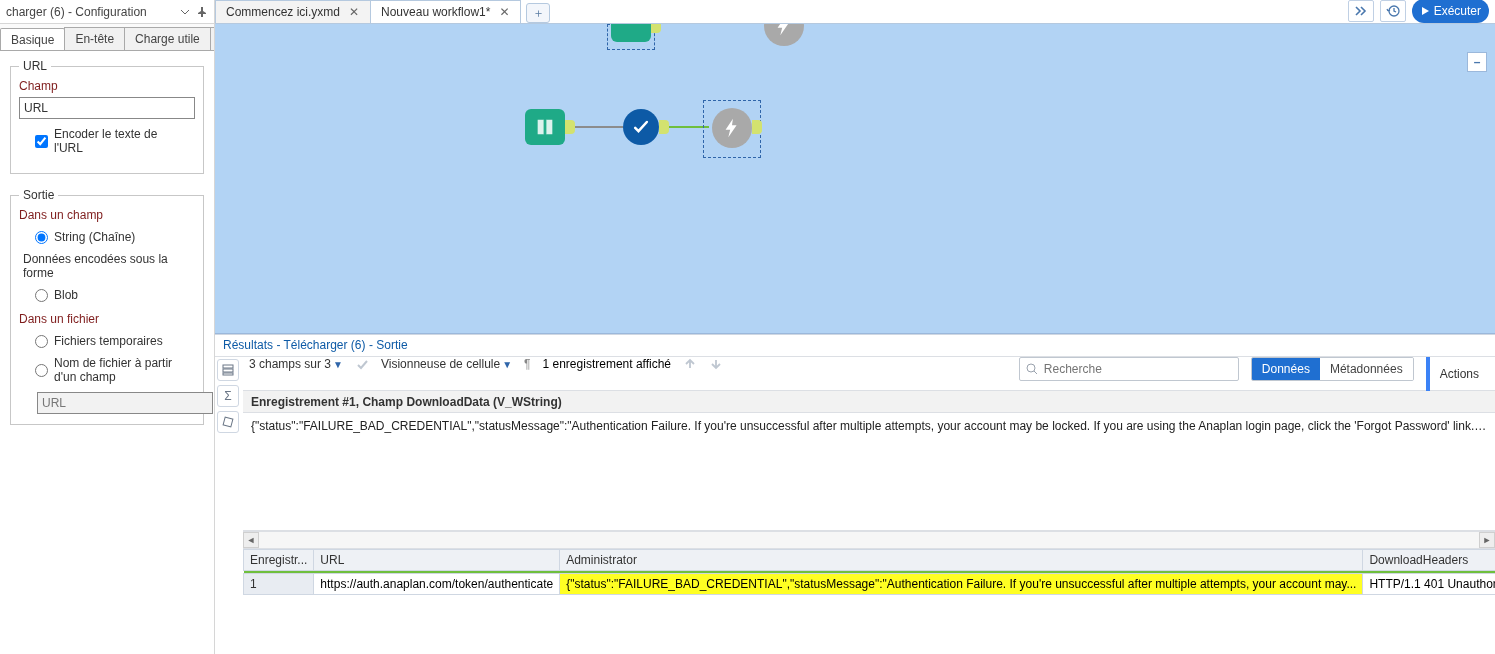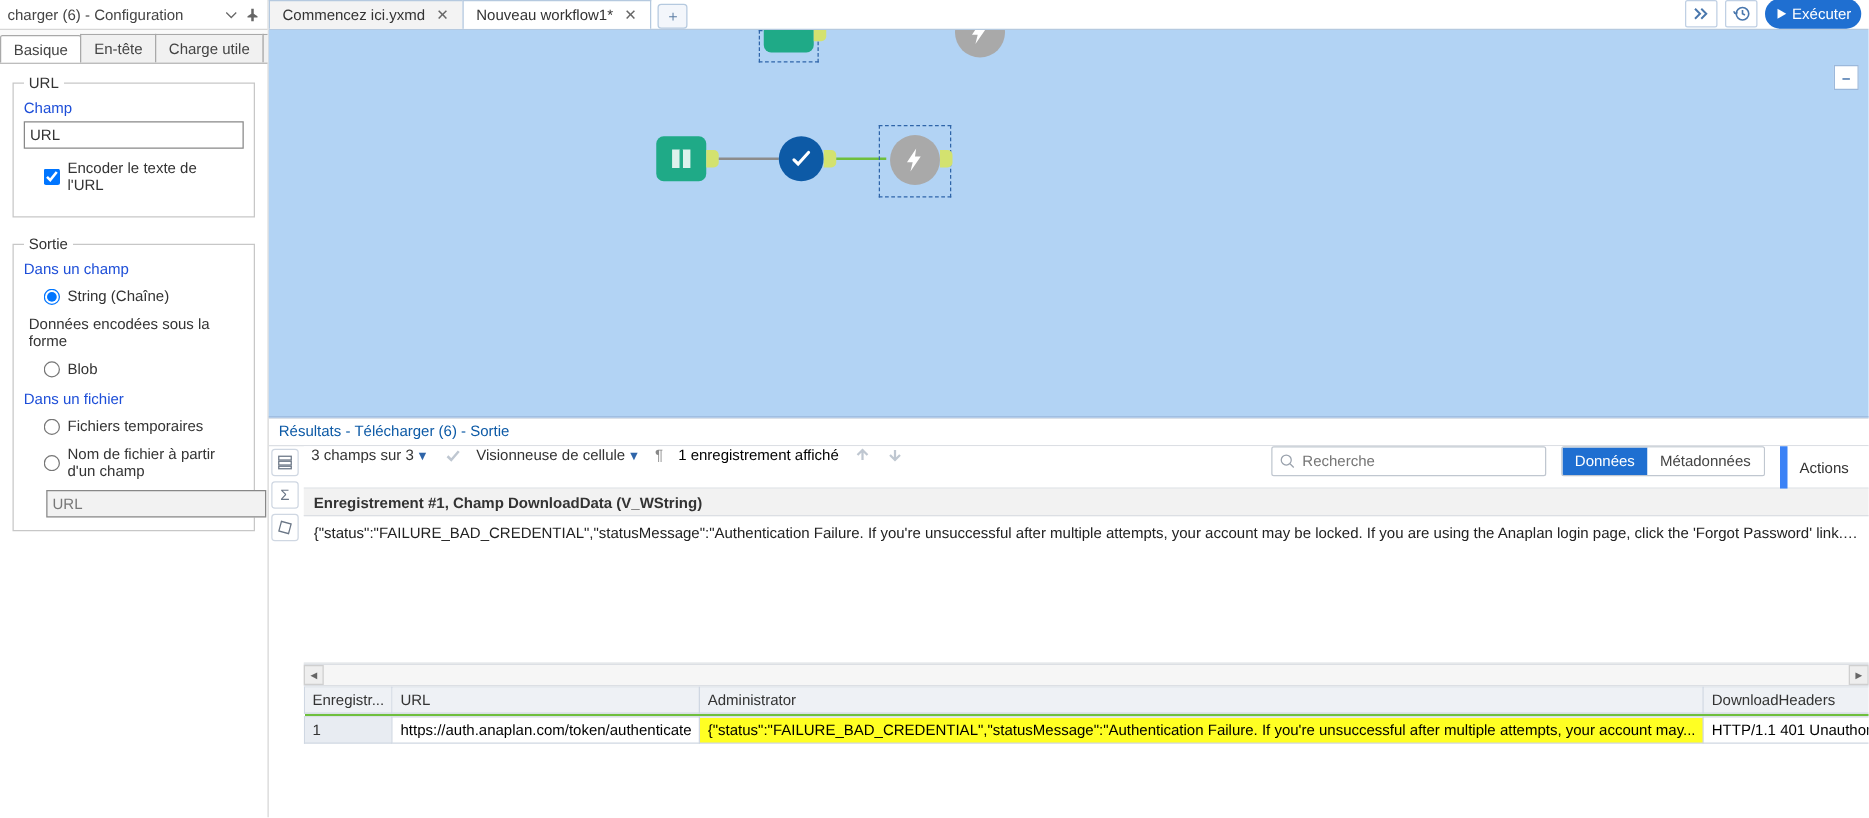--- a/index.html
+++ b/index.html
@@ -11,21 +11,21 @@
   .config-title .spacer{flex:1}
   .config-title svg{flex:none;margin-left:6px;color:#666}
   .config-tabs-wrap{padding:3px 0 0 0; background:#fafafa;border-bottom:1px solid #a9a9a9;}
   .config-tabs { display: flex;overflow:hidden}
   .config-tab { padding: 4px 10px; border:1px solid #a9a9a9; border-bottom:none; background:#f1f1f1; color:#444;margin-right:-1px;white-space:nowrap}
   .config-tab.active { background:#fff; position:relative; top:1px; border-radius:2px 2px 0 0;}
   .config-body { padding: 8px 10px 10px 10px; color:#333; }
 
   fieldset { border:1px solid #c7c7c7; margin-bottom:14px; padding:6px 8px 10px 8px; }
   legend { padding:0 4px; color:#333; }
-  .fld-label{color:#1d4ed8;margin-bottom:4px;display:block}
+  .fld-label{color:#7f1d1d;margin-bottom:4px;display:block}
   .text-input{width:100%;border:1px solid #888;padding:3px 4px;background:#fff;color:#333}
   .checkbox-row, .radio-row {display:flex;align-items:center;gap:6px;margin:8px 16px;color:#333}
   .radio-sub{margin:6px 0 6px 4px;color:#333}
   .indent-input{margin-left:18px}
 
   
   .work-area{flex:1;display:flex;flex-direction:column;min-width:0}
 
   .tabbar{height:24px;display:flex;align-items:flex-end;border-bottom:1px solid #b5c9df;background:#fff}
   .doctab{height:23px;padding:4px 10px;display:flex;align-items:center;gap:8px;border:1px solid #b5c9df;border-bottom:none;background:#f3f3f3;color:#333;margin-right:-1px}
@@ -54,21 +54,21 @@
   .results-title span{color:#0d5aa6}
 
   .results-toolbar{height:34px;display:flex;align-items:flex-start;gap:12px;padding:0 6px;border-bottom:1px solid #dcdfe4;background:#fff;min-width:0}
   .tiny-link{color:#333}
   .caret{color:#2f65a9;font-size:10px;margin-left:2px}
   .pill{color:#888;display:flex;align-items:center;gap:4px}
   .search{flex:none;margin-left:auto;display:flex;align-items:center;border:1px solid #c0c7d0;height:24px;width:220px;border-radius:2px;padding:0 6px;color:#888;gap:6px}
   .seg{display:flex;height:24px;border:1px solid #c0c7d0;border-radius:2px;overflow:hidden}
   .seg .s{padding:0 10px;display:flex;align-items:center;color:#444;background:#fff}
   .seg .s.active{background:#1f6fd1;color:#fff}
-  .actions-lbl{padding:0 10px;color:#333;border-left:6px solid #3b82f6;height:34px;display:flex;align-items:center}
+  .actions-lbl{padding:0 10px;color:#333;border-left:4px solid #3b82f6;height:34px;display:flex;align-items:center}
 
   .record-hdr{height:22px;background:#f2f2f2;border-bottom:1px solid #dcdfe4;padding:3px 8px;color:#333;font-weight:bold;display:flex;align-items:center;gap:8px}
   .side-letters{width:26px;display:flex;flex-direction:column;gap:4px;padding:2px;margin-right:2px}
   .side-letters div{width:22px;height:22px;border:1px solid #cfd7e2;border-radius:3px;color:#6a7686;display:flex;align-items:center;justify-content:center;background:#fff}
   .record-body{flex:1;padding:6px 8px;color:#222;border-bottom:1px solid #dcdfe4;min-width:0}
   .record-body p{white-space:nowrap;overflow:hidden;text-overflow:ellipsis}
   .hscroll{height:18px;border-top:1px solid #dcdfe4;border-bottom:1px solid #dcdfe4;background:#f6f6f6;position:relative}
   .hscroll .track-l,.hscroll .track-r{position:absolute;top:0;height:16px;width:16px;background:#eee;border:1px solid #cfcfcf;display:flex;align-items:center;justify-content:center;font-size:9px;color:#666}
   .hscroll .track-l{left:0}.hscroll .track-r{right:0}
 

